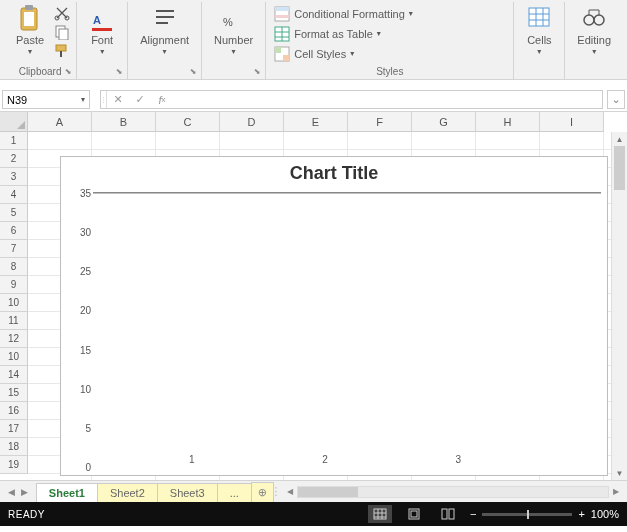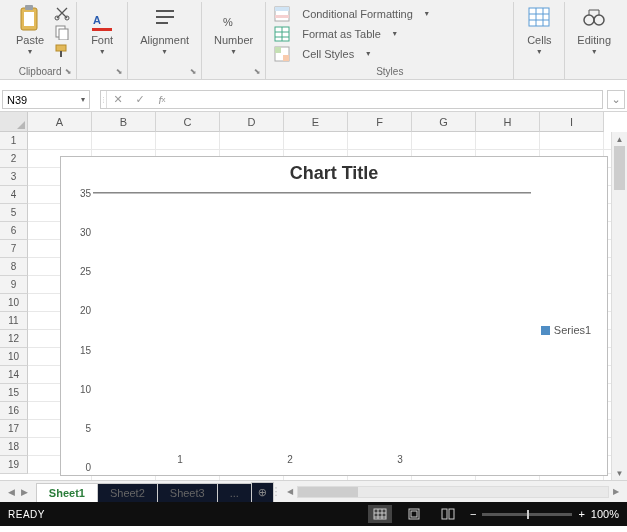--- a/index.html
+++ b/index.html
@@ -8,21 +8,21 @@
 .ribbon{height:80px;background:#f1f1f1;border-bottom:1px solid #d4d4d4;display:flex;padding:2px 4px 0}
 .rgroup{display:flex;flex-direction:column;align-items:center;border-right:1px solid #d4d4d4;padding:0 6px;position:relative}
 .rgroup:last-child{border-right:none}
 .rgroup-body{flex:1;display:flex;align-items:flex-start;gap:4px}
 .rgroup-label{color:#6b6b6b;font-size:10px;padding:2px 0;line-height:1}
 .dlg-lnch{position:absolute;right:2px;bottom:2px;width:12px;height:12px;color:#888;font-size:8px;display:flex;align-items:center;justify-content:center}
 .big-btn{display:flex;flex-direction:column;align-items:center;gap:2px;padding:2px 6px;cursor:pointer}
 .big-btn .lbl{color:#5b5b5b}
 .caret{font-size:8px;color:#5b5b5b;line-height:1}
 .styles-list{display:flex;flex-direction:column;gap:4px;padding-top:4px}
-.style-item{display:flex;align-items:center;gap:12px;color:#5b5b5b;cursor:pointer;padding:0 2px}
+.style-item{display:flex;align-items:center;gap:4px;color:#5b5b5b;cursor:pointer;padding:0 2px}
 
 .fbar{height:24px;border-bottom:1px solid #d4d4d4;display:flex;align-items:stretch;margin-top:8px}
 .namebox{width:88px;border:1px solid #ccc;display:flex;align-items:center;padding:0 4px;justify-content:space-between;margin:2px}
 .fx-area{display:flex;align-items:center;border:1px solid #ccc;margin:2px;flex:1}
 .fx-btn{width:22px;display:flex;align-items:center;justify-content:center;color:#999;cursor:pointer}
 .fx-input{flex:1;border:none;outline:none;padding:0 4px;font-style:italic;color:#555}
 .fx-exp{width:18px;border:1px solid #ccc;margin:2px;display:flex;align-items:center;justify-content:center;color:#888;cursor:pointer}
 
 .grid-wrap{position:relative;height:368px;display:flex}
 .corner{width:28px;height:20px;background:#e6e6e6;border-right:1px solid #ccc;border-bottom:1px solid #ccc;position:absolute;left:0;top:0;z-index:3}
@@ -50,21 +50,21 @@
 .xlabels{position:absolute;left:32px;right:76px;bottom:-18px;display:flex;justify-content:space-around}
 .xlabels span{color:#555;font-size:10px}
 .legend{width:70px;display:flex;align-items:center;justify-content:center;gap:4px}
 .legend .sw{width:9px;height:9px;background:#4f8dc4}
 .legend span{font-size:11px;color:#555}
 .plot-outer{flex:1;position:relative;margin-bottom:20px}
 
 .sheetbar{height:22px;background:#f1f1f1;border-top:1px solid #d4d4d4;display:flex;align-items:stretch}
 .sb-nav{display:flex;align-items:center;gap:6px;padding:0 8px;color:#888}
 .tabs{display:flex;align-items:flex-end}
-.tab{padding:3px 12px;border:1px solid #ccc;border-bottom:none;margin-right:-1px;background:#0f172a;color:#666;cursor:pointer;font-size:11px}
+.tab{padding:3px 12px;border:1px solid #ccc;border-bottom:none;margin-right:-1px;background:#fef9c3;color:#666;cursor:pointer;font-size:11px}
 .tab.active{background:#fff;font-weight:700;color:#2a7d3a}
 .tab.add{padding:3px 6px;color:#888}
 .sb-sep{width:6px;display:flex;align-items:center;justify-content:center;color:#bbb}
 .hscroll{flex:1;display:flex;align-items:center;padding:0 4px}
 .hscroll .track{flex:1;height:12px;background:#e9e9e9;position:relative;border:1px solid #ddd}
 .hscroll .thumb{position:absolute;left:0;top:0;bottom:0;width:60px;background:#cdcdcd}
 .hscroll .arr{width:14px;text-align:center;color:#888;font-size:8px}
 
 .status{height:24px;background:#0f0f0f;color:#fff;display:flex;align-items:center;padding:12px 8px;gap:10px}
 .status .ready{flex:0 0 auto;font-size:10px;letter-spacing:0.5px}
@@ -304,24 +304,20 @@
               <div class="gridline" style="top: 28.5714%;"></div>
               <div class="gridline" style="top: 14.2857%;"></div>
               <div class="gridline" style="top: 0%;"></div>
             </div>
           <div class="xlabels" id="xlabels">
               <span>1</span>
               <span>2</span>
               <span>3</span>
             </div>
         </div>
-        <div class="legend">
-          <div class="sw"></div>
-          <span>Series1</span>
-        </div>
       </div>
     </div>
   </div>
   <div class="vscroll">
     <div class="arr up">▲</div>
       <div class="thumb"></div>
       <div class="arr down">▼</div>
   </div>
 </div>
 

